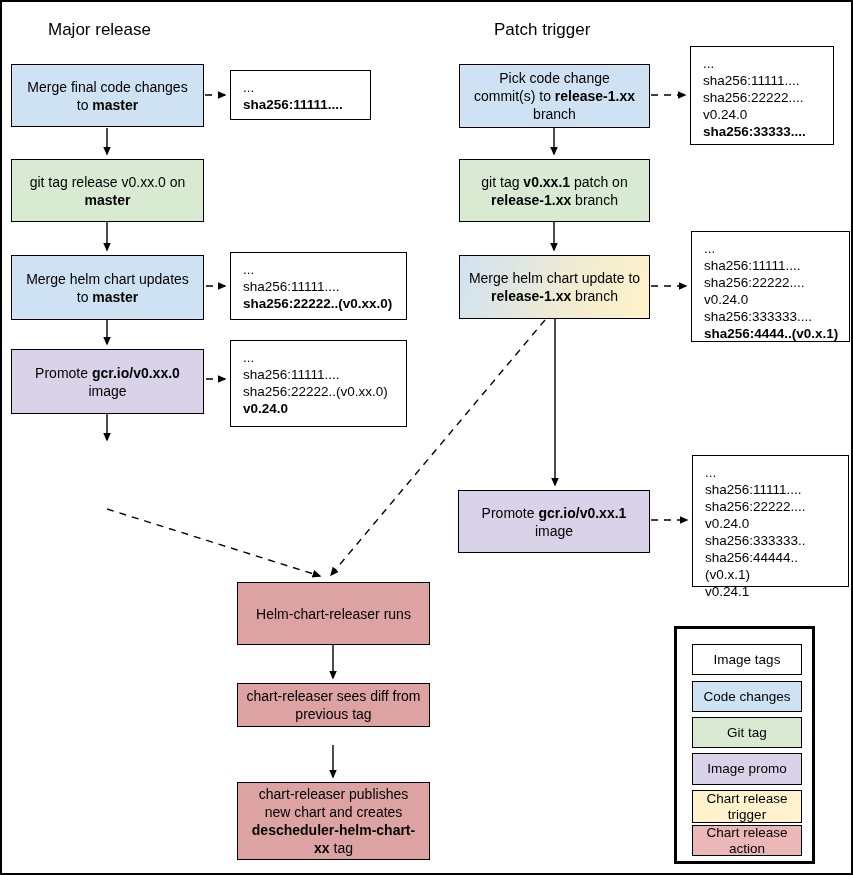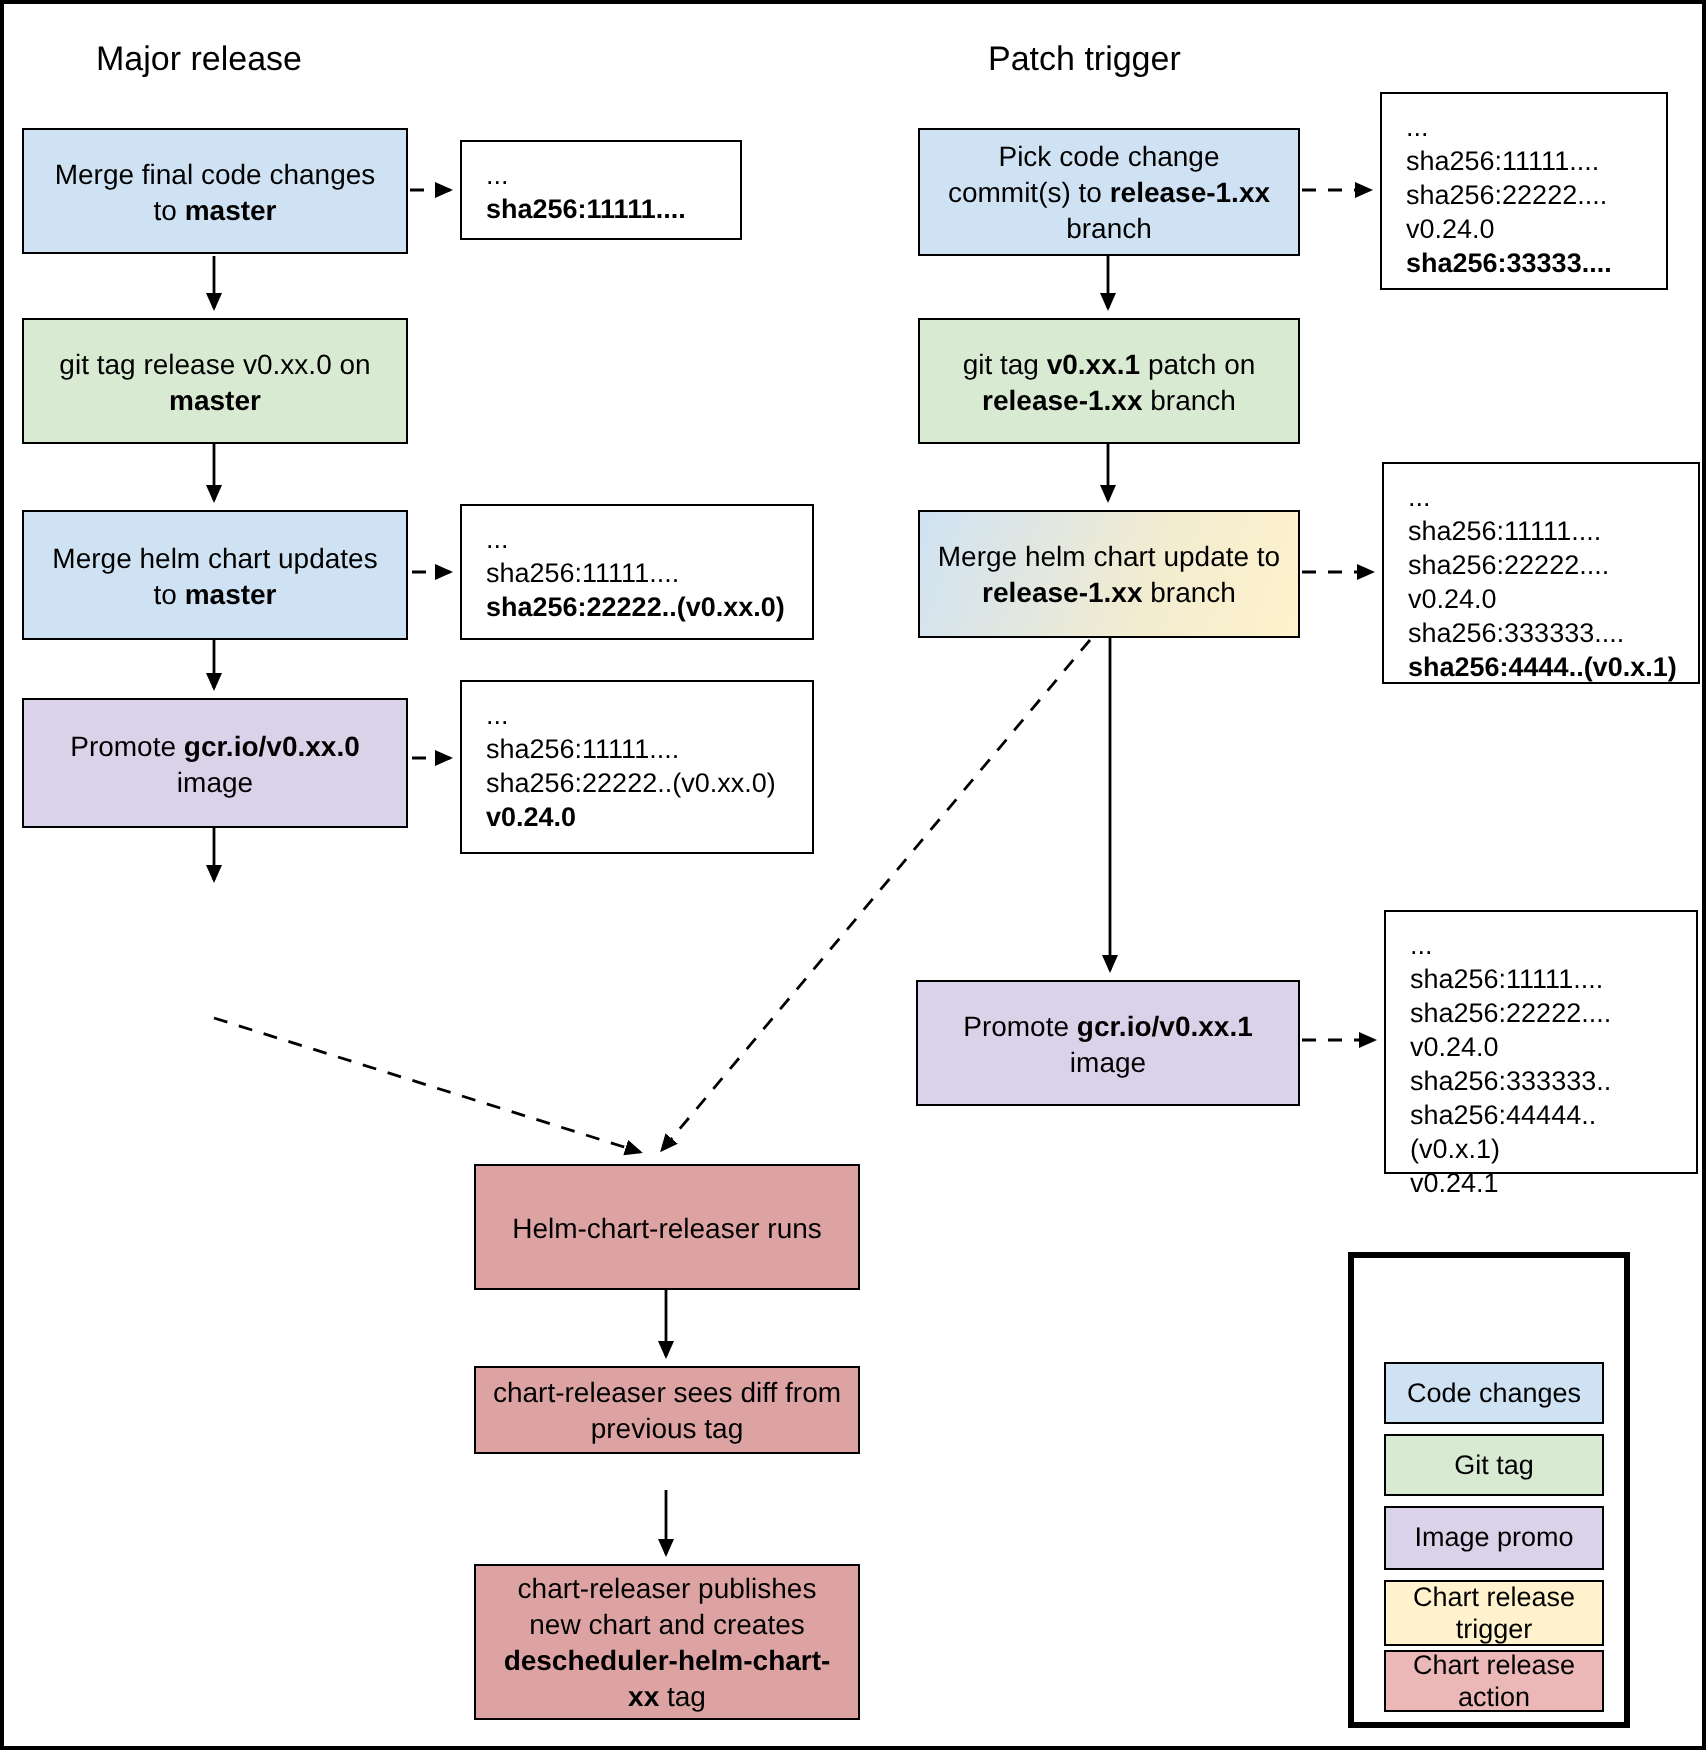--- a/index.html
+++ b/index.html
@@ -139,20 +139,23 @@
       <span><span>Helm-chart-releaser runs</span></span>
     </div>
   <div class="fbox action" style="left:235px;top:681px;width:193px;height:44px;">
       <span><span>chart-releaser sees diff from previous tag</span></span>
     </div>
   <div class="fbox action" style="left:235px;top:780px;width:193px;height:78px;">
       <span><span>chart-releaser publishes new chart and creates </span><span style="font-weight: 700;">descheduler-helm-chart-xx</span><span> tag</span></span>
     </div>
 
   <div class="legend-outer" style="left:672px;top:624px;width:141px;height:238px;">
+    <div class="litem tags" style="left:15px;top:15px;width:110px;height:31px;">
+        <span>Image tags</span>
+      </div>
     <div class="litem code" style="left:15px;top:52px;width:110px;height:31px;">
         <span>Code changes</span>
       </div>
     <div class="litem git" style="left:15px;top:88px;width:110px;height:31px;">
         <span>Git tag</span>
       </div>
     <div class="litem trigger" style="left:15px;top:161px;width:110px;height:33px;">
         <span>Chart release trigger</span>
       </div>
     <div class="litem promo" style="left:15px;top:124px;width:110px;height:32px;">

